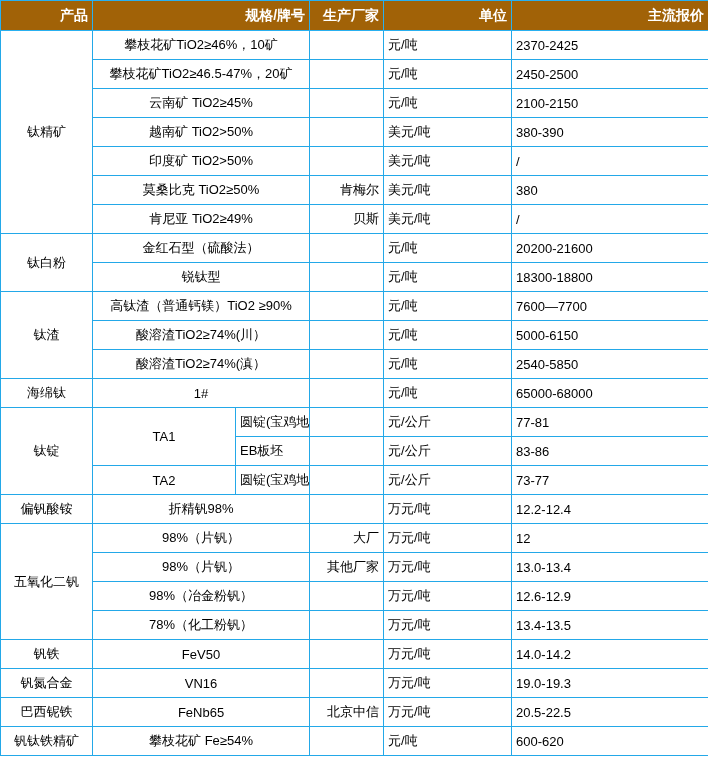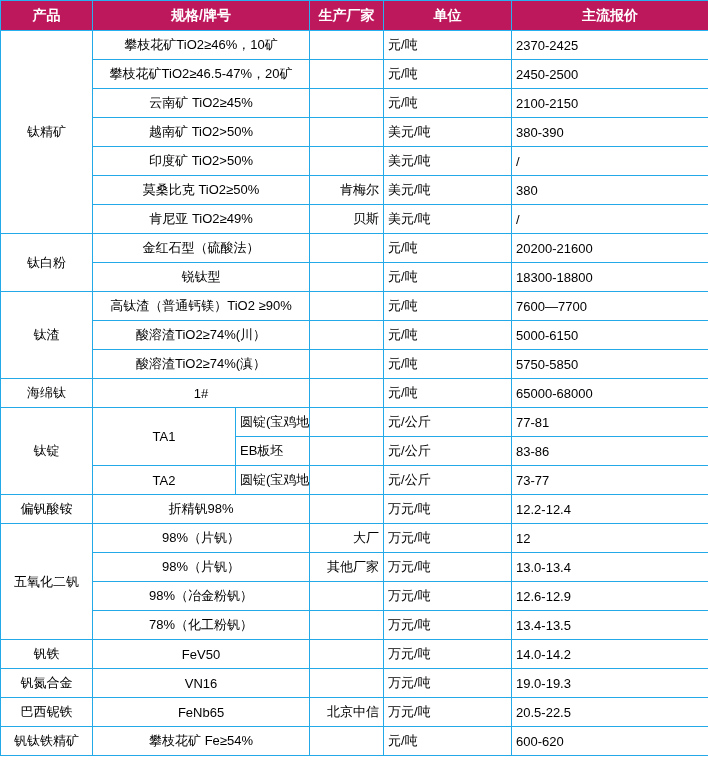--- a/index.html
+++ b/index.html
@@ -27,24 +27,24 @@
   table.price-table th,
   table.price-table td {
     border: 1px solid #23a8e8;
     font-size: 13px;
     height: 29px;
     padding: 0 4px;
     overflow: hidden;
     white-space: nowrap;
   }
   table.price-table thead th {
-    background: #be185d;
+    background: #a16207;
     color: #ffffff;
     font-weight: bold;
-    text-align: center;
+    text-align: right;
     font-size: 14px;
     height: 30px;
     border: 1px solid #29b0f0;
   }
   td.cat {
     text-align: center;
     font-weight: normal;
     font-size: 14px;
     vertical-align: middle;
     font-family: Liberation Mono, monospace;
@@ -170,21 +170,21 @@
         <td class="spec" colspan="2">酸溶渣TiO2≥74%(川）</td>
         <td class="mid"></td>
         <td class="unit">元/吨</td>
         <td class="price">5000-6150</td>
         <td class="note">出厂含税承兑价</td>
       </tr>
       <tr>
         <td class="spec" colspan="2">酸溶渣TiO2≥74%(滇）</td>
         <td class="mid"></td>
         <td class="unit">元/吨</td>
-        <td class="price">5750-5850</td>
+        <td class="price">2540-5850</td>
         <td class="note">出厂含税承兑价</td>
       </tr>
       <tr>
         <td class="cat" rowspan="1">海绵钛</td>
         <td class="spec" colspan="2">1#</td>
         <td class="mid"></td>
         <td class="unit">元/吨</td>
         <td class="price">65000-68000</td>
         <td class="note">出厂含税现金价</td>
       </tr>

